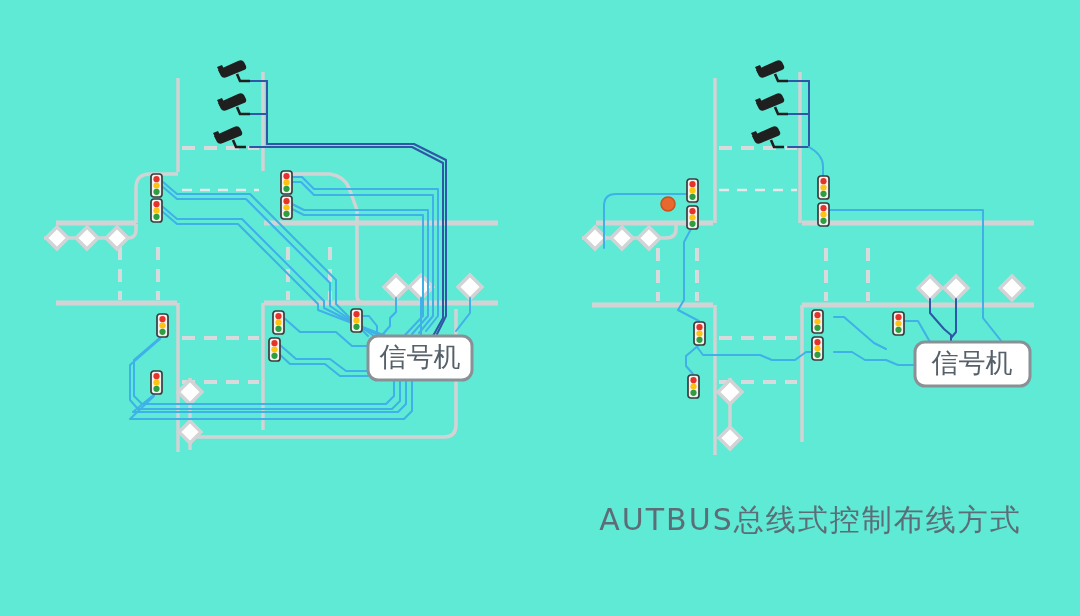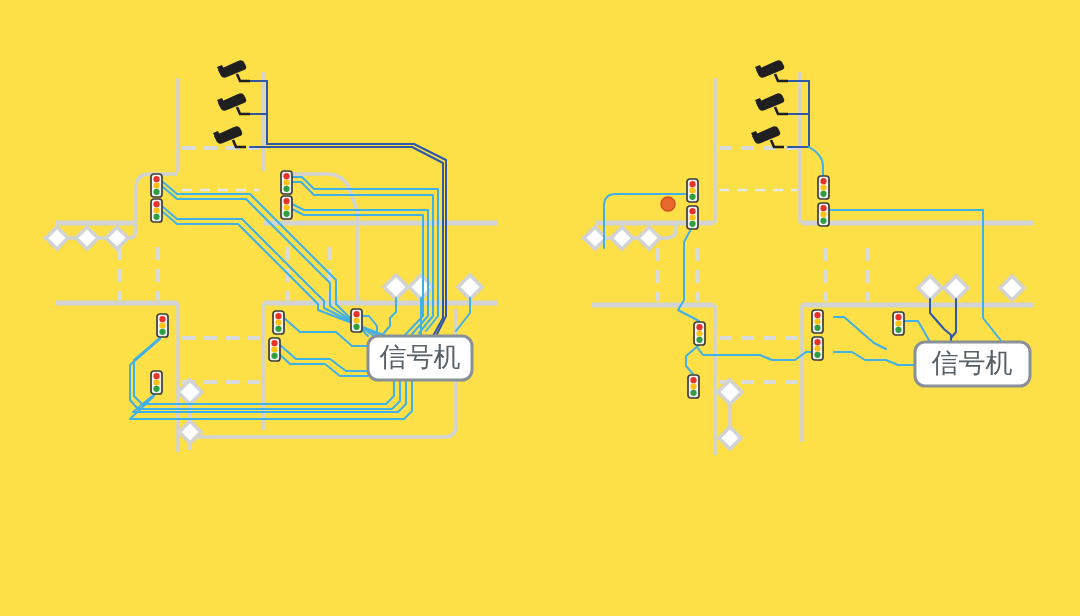--- a/index.html
+++ b/index.html
@@ -12,21 +12,21 @@
     --label-text:#566069;
     --label-border:#8a9196;
     --detector-orange:#e8682e;
     --signal-red:#e63329;
     --signal-yellow:#ffc20e;
     --signal-green:#2f9e41;
     --camera-black:#1f1f1f;
   }
   html,body{margin:0;padding:0;}
   body{background:#fff;font-family:"DejaVu Sans","Liberation Sans",sans-serif;}
-  .canvas{position:relative;width:1080px;height:616px;background:#fde047;overflow:hidden;}
+  .canvas{position:relative;width:1080px;height:616px;background:#5eead4;overflow:hidden;}
   svg{position:absolute;left:0;top:0;}
   .road{stroke:var(--road-gray);stroke-width:5;fill:none;}
   .curb{stroke:var(--road-gray);stroke-width:3.5;fill:none;}
   .dash{stroke:var(--dash-gray);stroke-width:4;fill:none;stroke-dasharray:13 9;}
   .dash2{stroke:var(--dash-faint);stroke-width:2.5;fill:none;stroke-dasharray:10 8;}
   .dia{fill:#fff;stroke:var(--road-gray);stroke-width:3.5;}
   .wl{stroke:var(--wire-light-blue);stroke-width:2;fill:none;stroke-linejoin:round;stroke-linecap:round;}
   .wd{stroke:var(--wire-dark-blue);stroke-width:2;fill:none;stroke-linejoin:round;stroke-linecap:round;}
   .tl-body{fill:#f2f2f2;stroke:#3c3c3c;stroke-width:1.7;}
   .lamp-r{fill:var(--signal-red);}
@@ -239,14 +239,15 @@
       <use href="#tl" x="893" y="312"></use>
     </g>
 
     <g>
       <rect class="sigbox" x="915" y="342" width="115" height="44" rx="10"></rect>
       <text class="sigtext" x="972" y="372" text-anchor="middle">信号机</text>
     </g>
   </g>
 </svg>
 
+<div class="caption" style="left:558px;letter-spacing:2px;">AUTBUS总线式控制布线方式</div>
 
 </div>
 
 </body></html>

